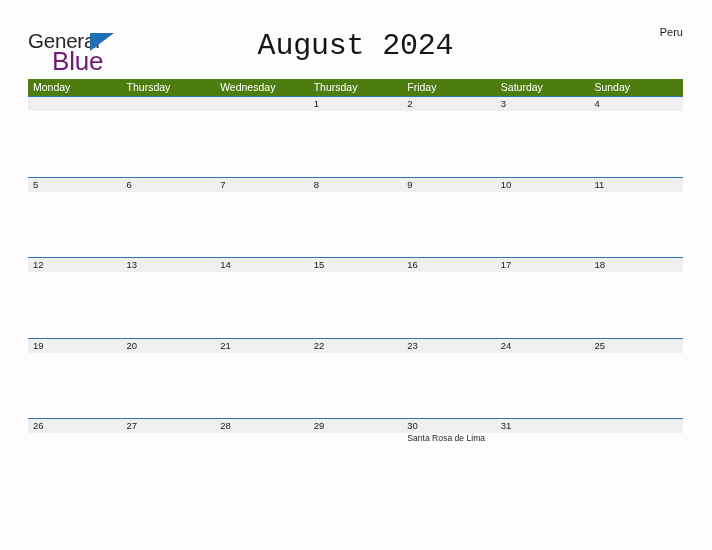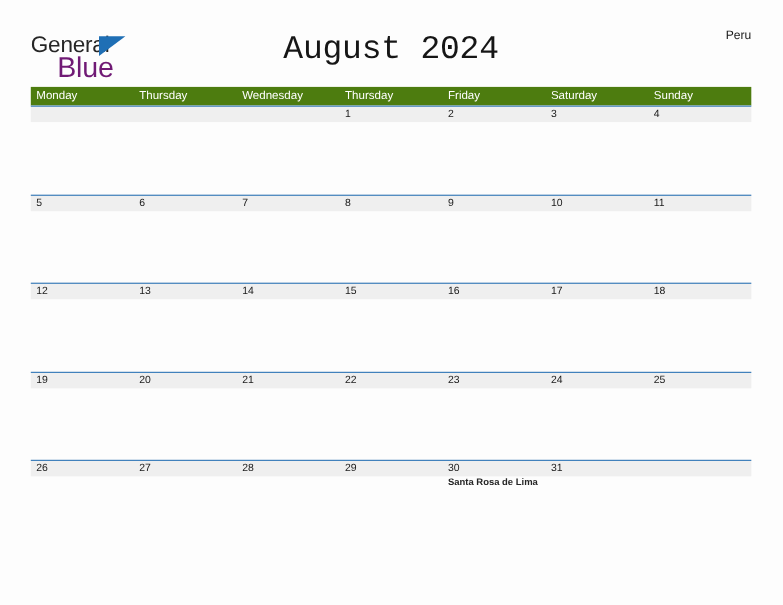--- a/index.html
+++ b/index.html
@@ -156,21 +156,20 @@
     padding-left: 5px;
     padding-right: 4px;
   }
   .event-text {
     font-size: 8.6px;
     line-height: 11.5px;
     color: #262626;
     font-family: "Liberation Sans", sans-serif;
     display: block;
     word-wrap: break-word;
-    font-weight: bold;
   }
 </style>
 </head>
 <body>
 
 <div class="page">
 
   <div class="topbar">
 
     <div class="logo">

